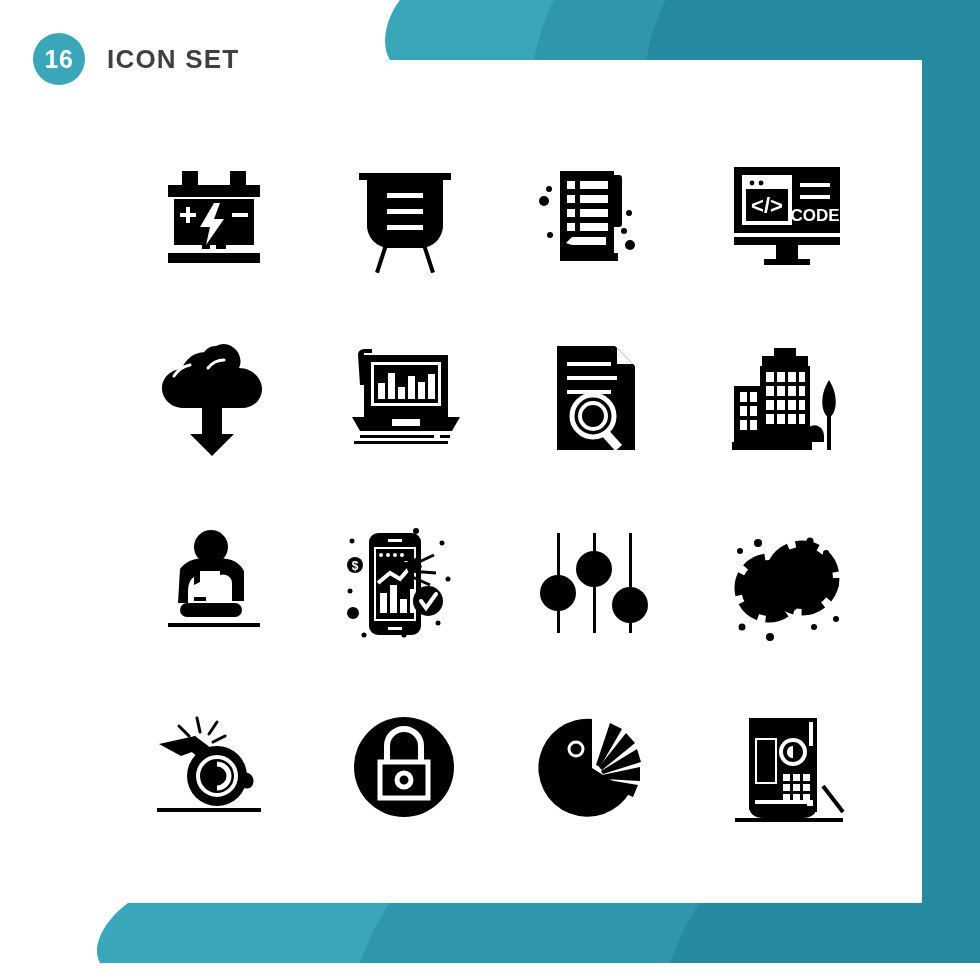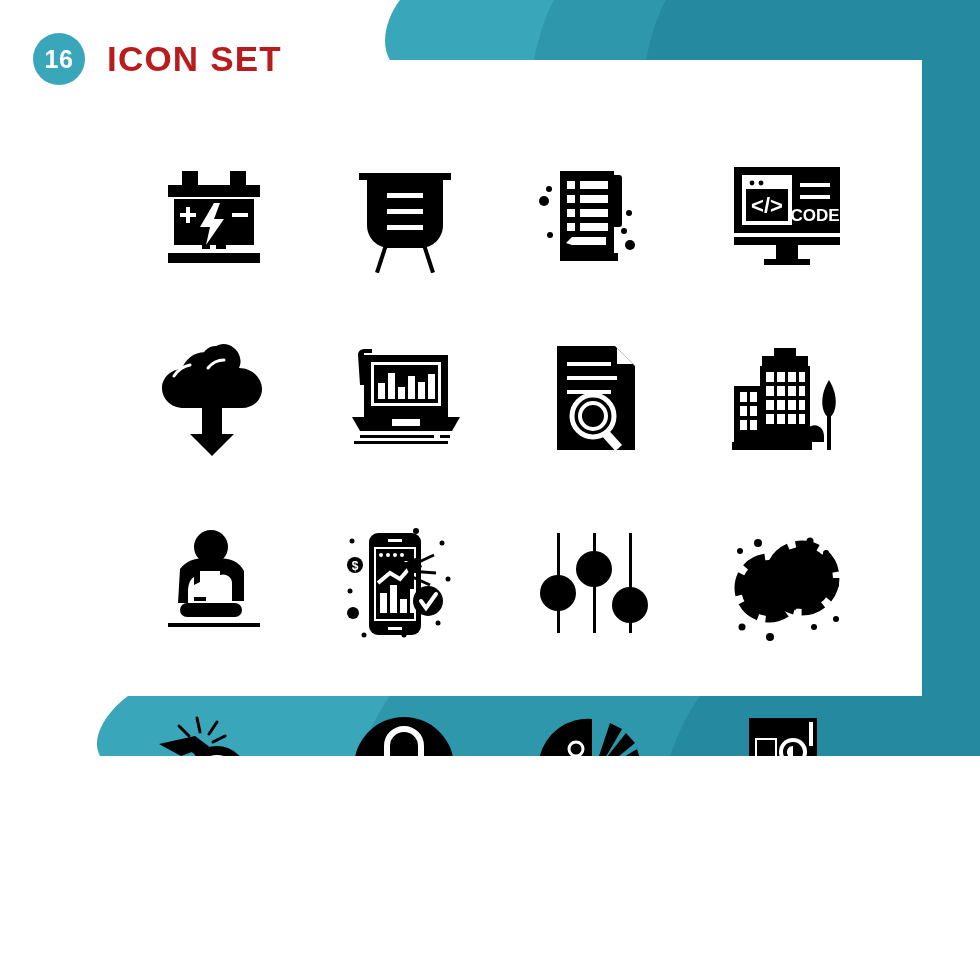--- a/index.html
+++ b/index.html
@@ -6,21 +6,21 @@
   html, body {
     margin: 0; padding: 0;
     width: 980px; height: 980px;
     background: #ffffff;
     font-family: "Liberation Sans", sans-serif;
     overflow: hidden;
   }
   #stage {
     position: relative;
     width: 980px;
-    height: 756px;
+    height: 963px;
     background: #ffffff;
     overflow: hidden;
   }
 
   
   .deco-layer { position: absolute; pointer-events: none; }
 
   #deco-top { top: 0; left: 380px; width: 600px; height: 72px; }
   #deco-bottom { bottom: 0; left: 60px; width: 920px; height: 80px; }
   #deco-right-band {
@@ -43,23 +43,23 @@
     background: #3aa6b9;
     color: #ffffff;
     font-size: 25px;
     font-weight: bold;
     display: flex;
     align-items: center;
     justify-content: center;
     letter-spacing: .5px;
   }
   #set-title {
-    font-size: 35px;
+    font-size: 26px;
     font-weight: bold;
-    color: #b91c1c;
+    color: #404040;
     letter-spacing: 1.2px;
     text-transform: uppercase;
   }
 
   
   #icon-grid {
     position: absolute;
     top: 120px;
     left: 118px;
     width: 764px;

